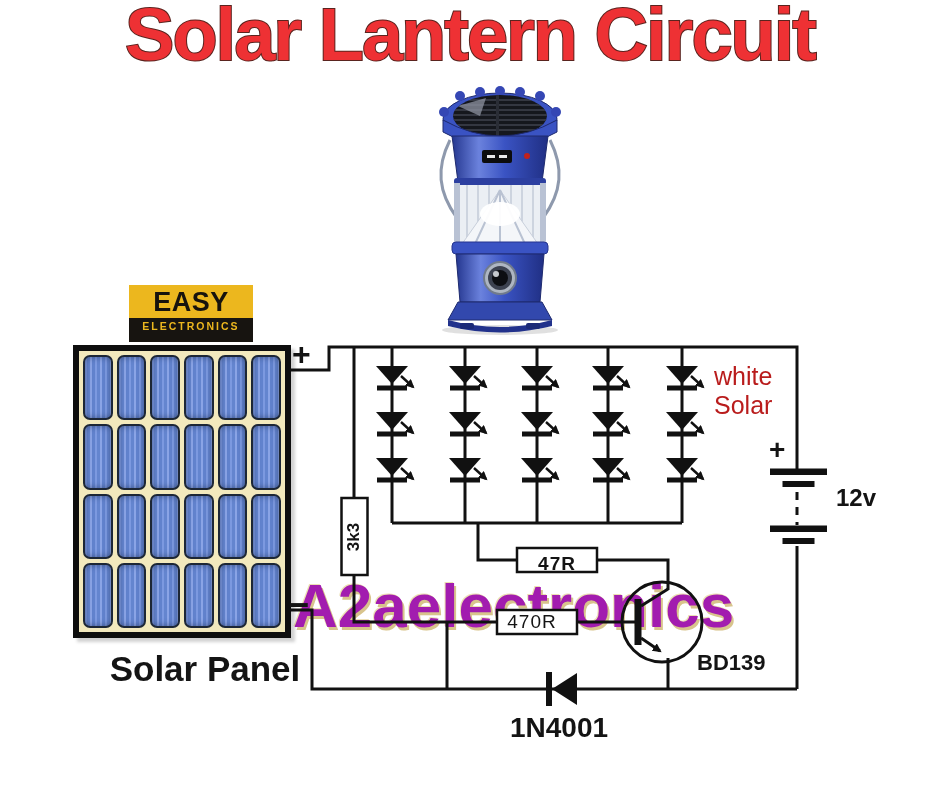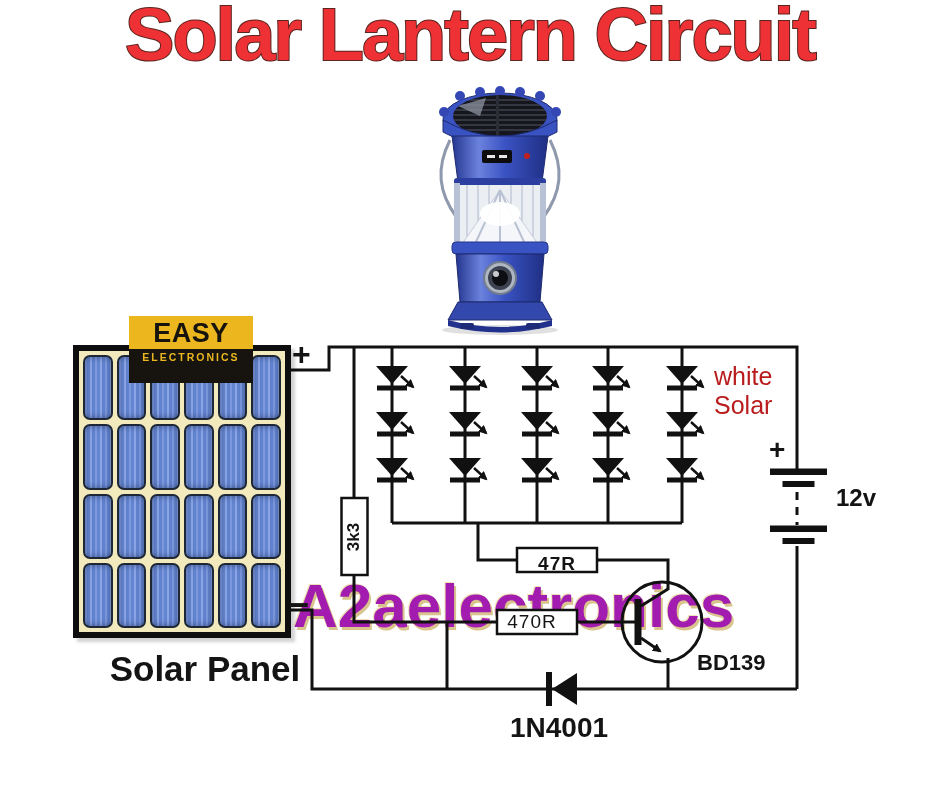--- a/index.html
+++ b/index.html
@@ -10,24 +10,24 @@
   .title{position:absolute;top:-8px;left:0;width:100%;text-align:center;
          font-size:74px;font-weight:bold;letter-spacing:-2px;color:#ee3134;
          -webkit-text-stroke:2px #5a241f;paint-order:stroke fill;z-index:4;}
 
   
   .watermark{position:absolute;left:293px;top:564px;z-index:1;
              font-size:62px;font-weight:bold;letter-spacing:0;
              color:#a21caf;text-shadow:2px 3px 0 #d8c48c,-1px -1px 0 #ece0b4;margin-top:6px;}
 
   
-  .logo{position:absolute;left:129px;top:285px;width:124px;z-index:3;margin-top:31px;}
+  .logo{position:absolute;left:129px;top:285px;width:124px;z-index:3;}
   .logo-top{background:#ecb71e;color:#17130d;height:33px;line-height:34px;
             text-align:center;font-size:27px;font-weight:bold;letter-spacing:.5px;}
-  .logo-bottom{background:#171410;color:#ecb71e;height:34px;line-height:16px;
+  .logo-bottom{background:#171410;color:#ecb71e;height:24px;line-height:16px;
                text-align:center;font-size:10.5px;font-weight:bold;letter-spacing:2px;}
 
   
   .panel{position:absolute;left:73px;top:345px;width:218px;height:293px;
          background:#f2e9bd;border:6px solid #0e0e0e;box-sizing:border-box;z-index:2;
          box-shadow:4px 4px 3px rgba(0,0,0,.18);}
   .panel-grid{display:grid;grid-template-columns:repeat(6,1fr);grid-template-rows:repeat(4,1fr);
               gap:4px;padding:4px;height:100%;box-sizing:border-box;}
   .cell{border:2px solid #1d2736;border-radius:7px;
         background:repeating-linear-gradient(90deg,#7c99e0 0 2px,#6485cf 2px 5px,#8aa4e6 5px 7px,#6182cd 7px 10px);

